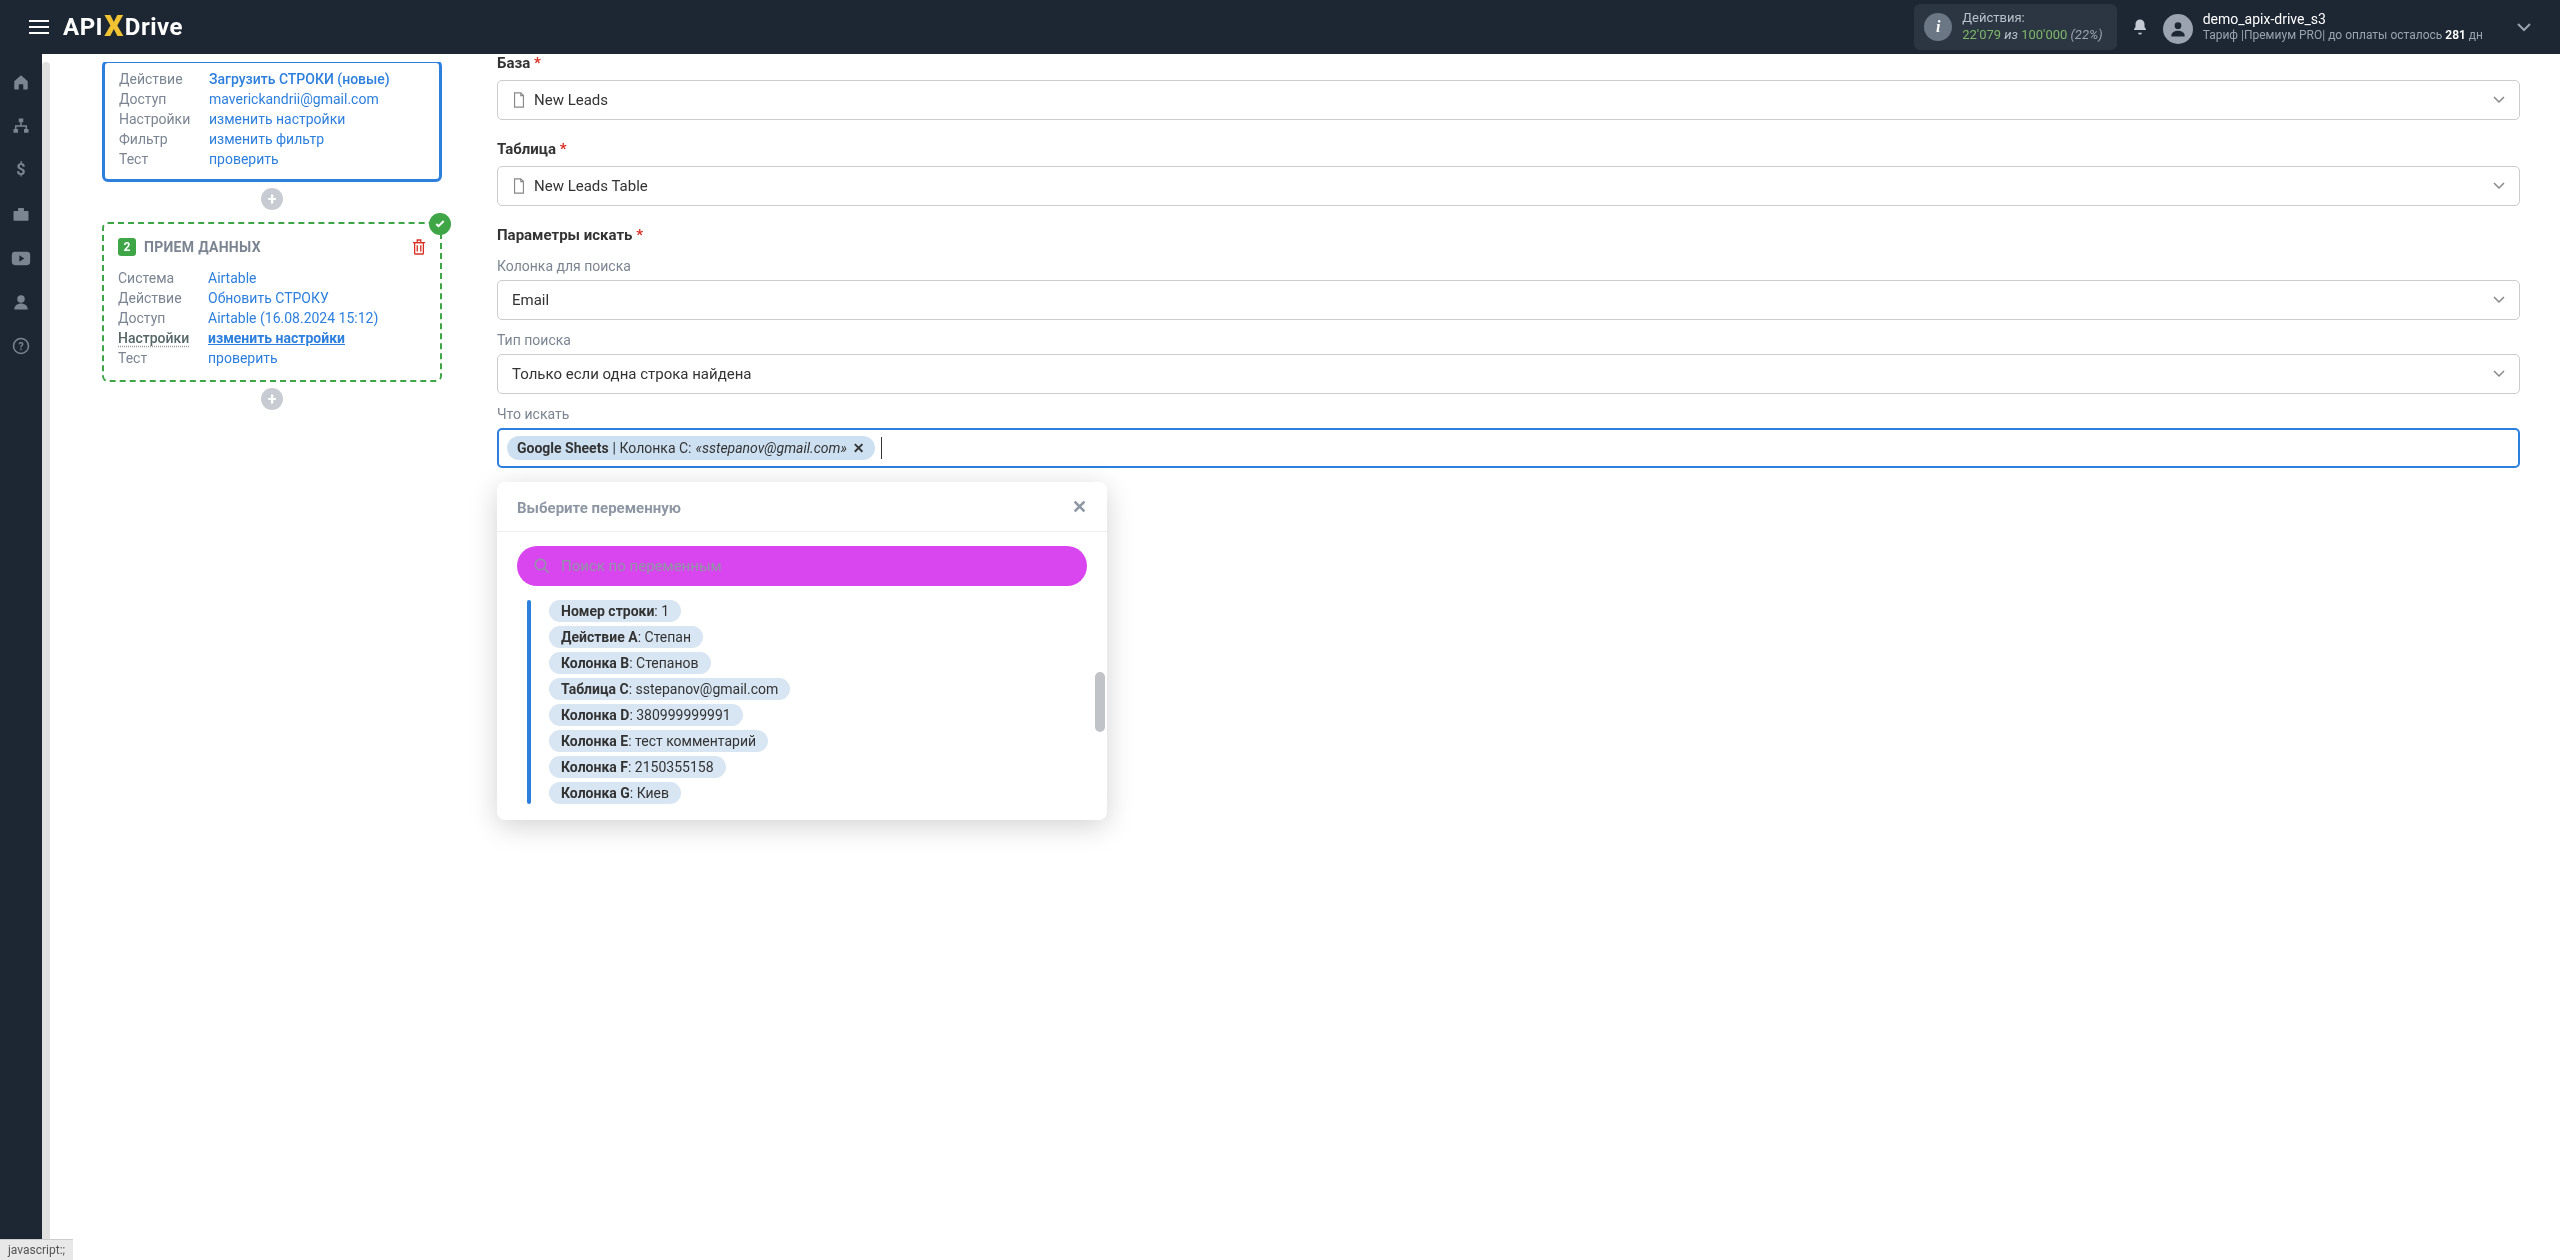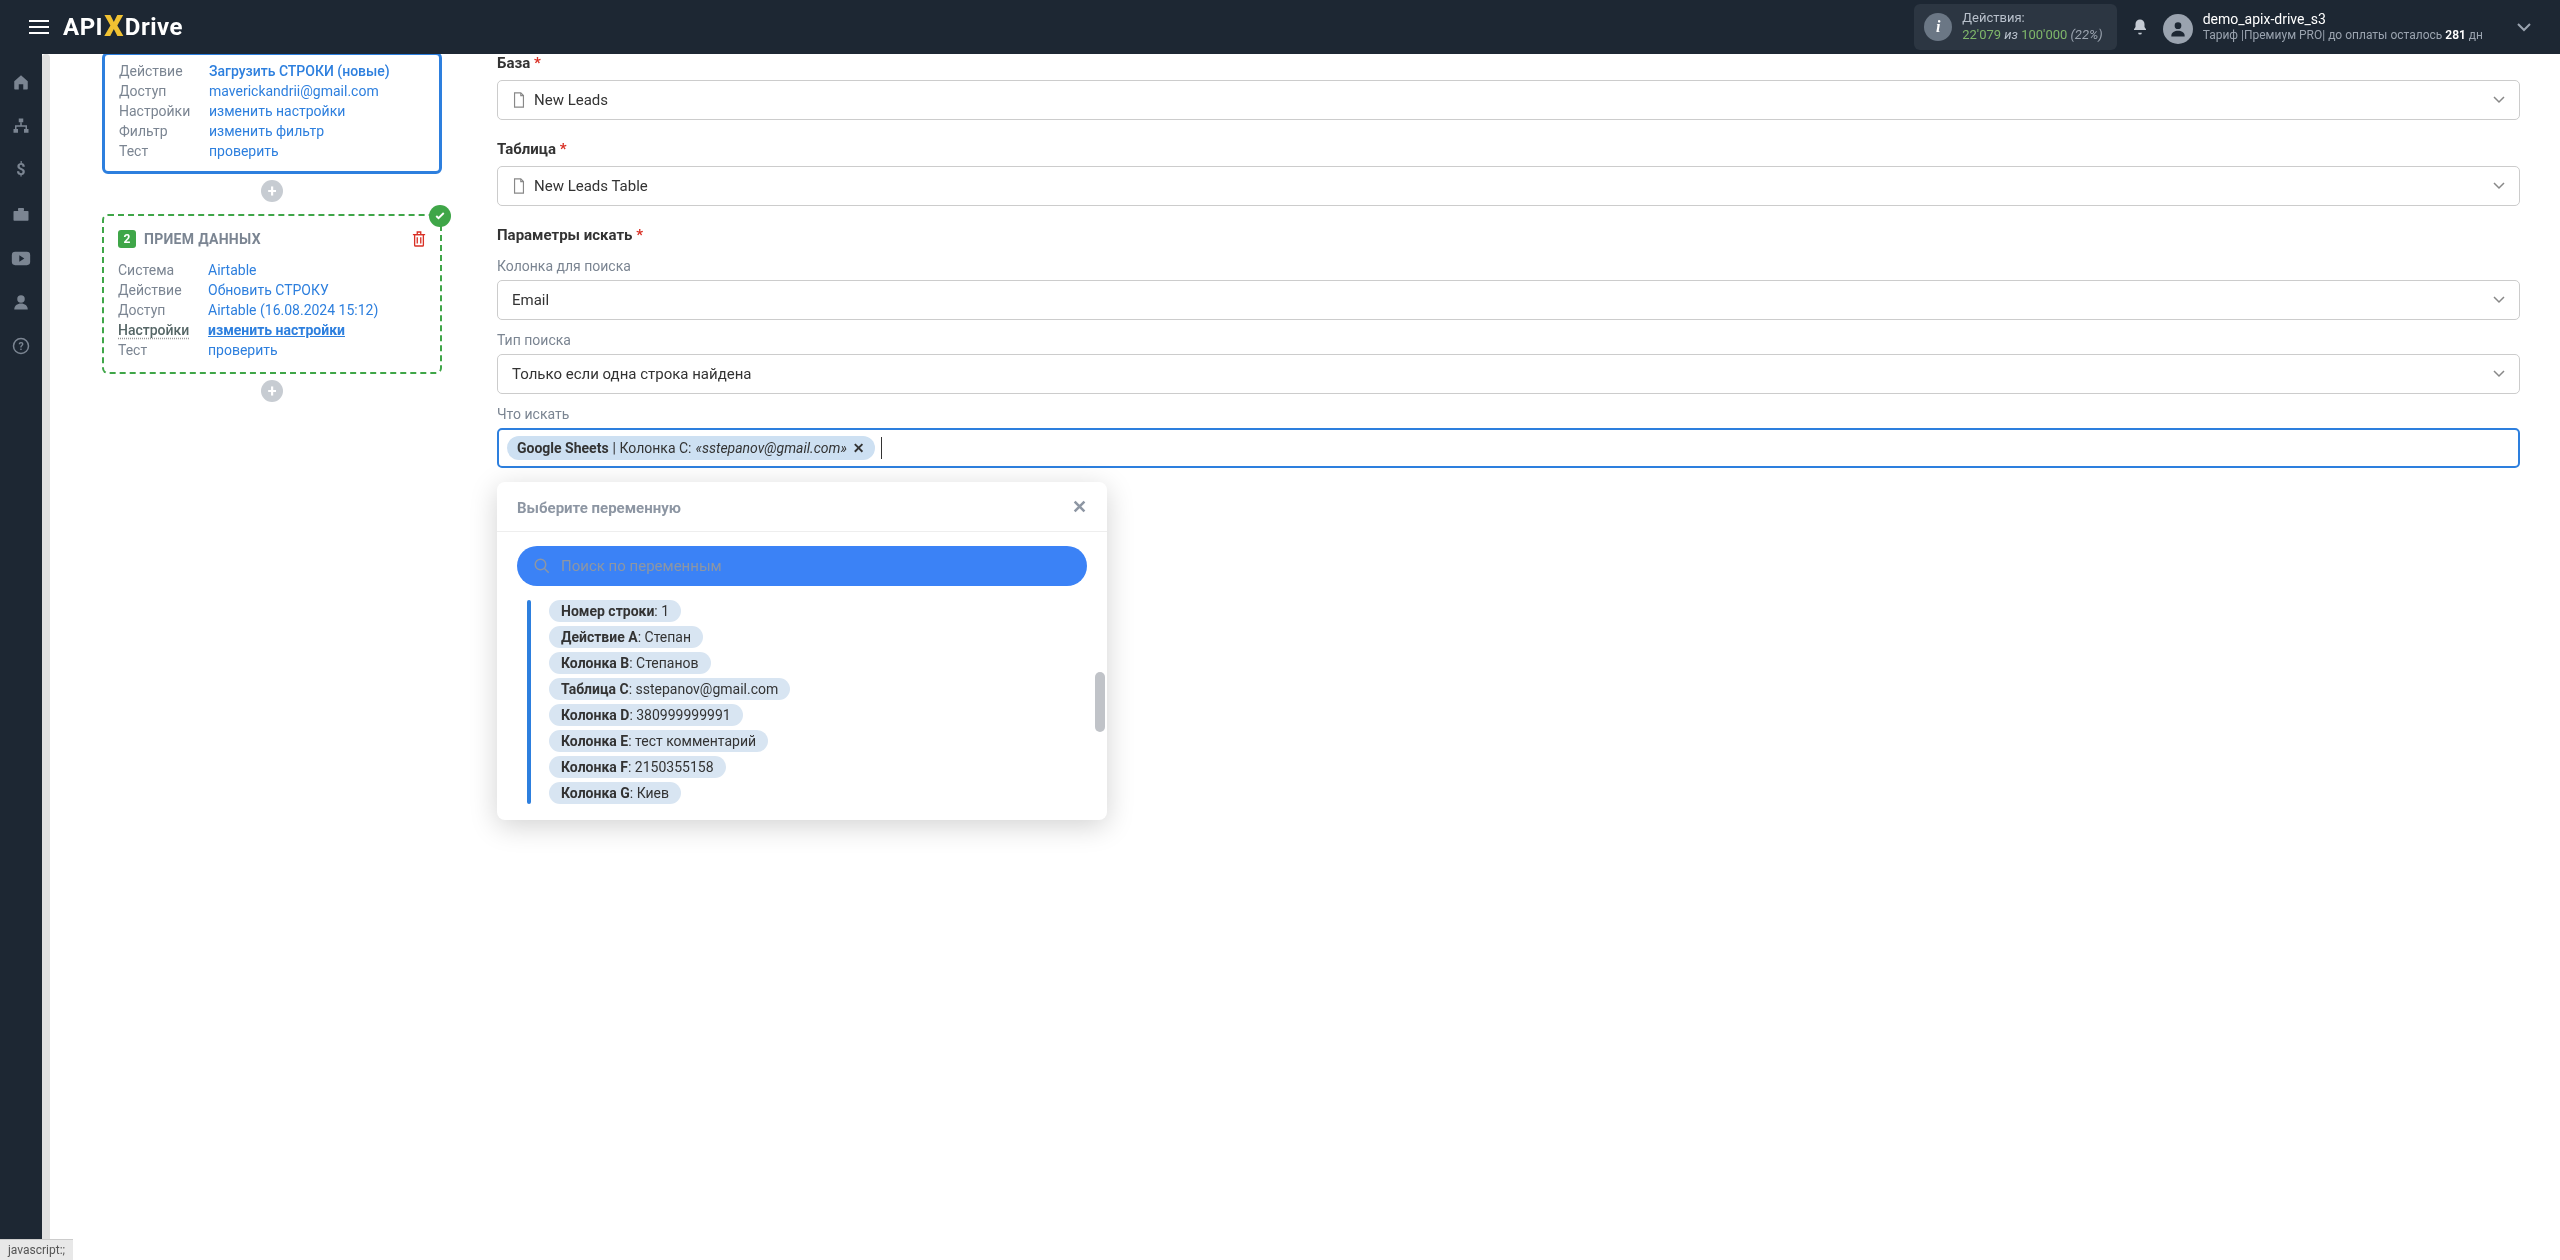--- a/index.html
+++ b/index.html
@@ -29,21 +29,21 @@
 .user-text .tariff .days { color:#fff; font-weight:600; }
 .caret-down { margin-left:20px; }
 
 
 .rail { position:fixed; left:0; top:54px; bottom:0; width:42px; background:#1d2733; display:flex; flex-direction:column; align-items:center; padding-top:10px; gap:8px; z-index:90; }
 .rail .ri { width:42px; height:36px; display:flex; align-items:center; justify-content:center; color:#7b8592; cursor:pointer; }
 .rail .ri svg { fill:#7b8592; }
 
 
 .main { position:absolute; left:42px; right:0; top:54px; bottom:0; display:flex; background:#fff; }
-.left-col { width:430px; padding:0 30px 20px 60px; overflow:auto; position:relative; background:#fff; }
+.left-col { width:430px; padding:0 30px 20px 60px; overflow:auto; position:relative; background:#fff;margin-top:8px; }
 .left-col::before { content:""; position:absolute; left:0; top:0; bottom:0; width:8px; background:#e0e0e0; border-radius:4px; }
 .right-col { flex:1; padding:0 40px 20px 25px; overflow:visible; position:relative; }
 
 
 .card1 { border:3px solid #2d7fde; border-radius:6px; padding:6px 14px 10px; margin-top:-2px; background:#fff; }
 .card-row { display:flex; gap:12px; font-size:14px; padding:2px 0; align-items:baseline; }
 .card-row .lab { width:78px; color:#7b8592; }
 .card-row .val { color:#2d7fde; }
 .card-row .val.strong { font-weight:500; }
 .add-btn { width:22px; height:22px; border-radius:50%; background:#c7ccd2; color:#fff; display:flex; align-items:center; justify-content:center; font-size:16px; font-weight:700; margin:6px auto; cursor:pointer; }
@@ -74,21 +74,21 @@
 .tag .b { font-weight:700; }
 .tag .i { font-style:italic; }
 .tag .rm { cursor:pointer; font-weight:700; margin-left:2px; }
 .cursor-blink { width:1px; height:22px; background:#333; }
 
 
 .popup { position:absolute; left:25px; right:40px; top:428px; background:#fff; border-radius:8px; box-shadow:0 6px 28px rgba(0,0,0,0.18); padding:0 0 12px; max-width:610px; z-index:50; }
 .popup-hdr { display:flex; align-items:flex-end; padding:14px 20px; border-bottom:1px solid #eee; }
 .popup-hdr .t { color:#8d96a3; font-weight:700; font-size:15px; flex:1; }
 .popup-hdr .close { color:#8d96a3; cursor:pointer; font-size:18px; font-weight:700; }
-.popup-search { margin:14px 20px; background:#3b82f6; border-radius:22px; height:40px; display:flex; align-items:center; padding:0 16px; gap:10px; }
+.popup-search { margin:14px 20px; background:#d946ef; border-radius:22px; height:40px; display:flex; align-items:center; padding:0 16px; gap:10px; }
 .popup-search input { border:none; background:transparent; outline:none; font-size:15px; flex:1; color:#333; }
 .popup-search input::placeholder { color:#8d96a3; }
 .popup-search svg { fill:#8d96a3; }
 .popup-list { padding:0 20px 0 34px; position:relative; }
 .popup-list::before { content:""; position:absolute; left:30px; top:0; bottom:0; width:4px; background:#2d7fde; border-radius:2px; }
 .popup-item { margin:4px 0 4px 18px; }
 .popup-item .pill { background:#d8e5f2; border-radius:12px; padding:3px 12px; font-size:14px; color:#333; display:inline-block; cursor:pointer; }
 .popup-item .pill .k { font-weight:700; }
 
 

